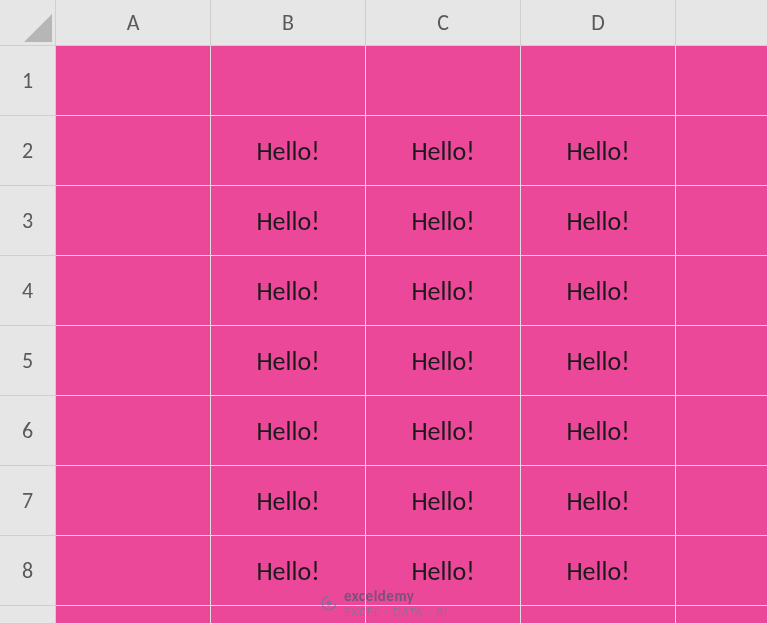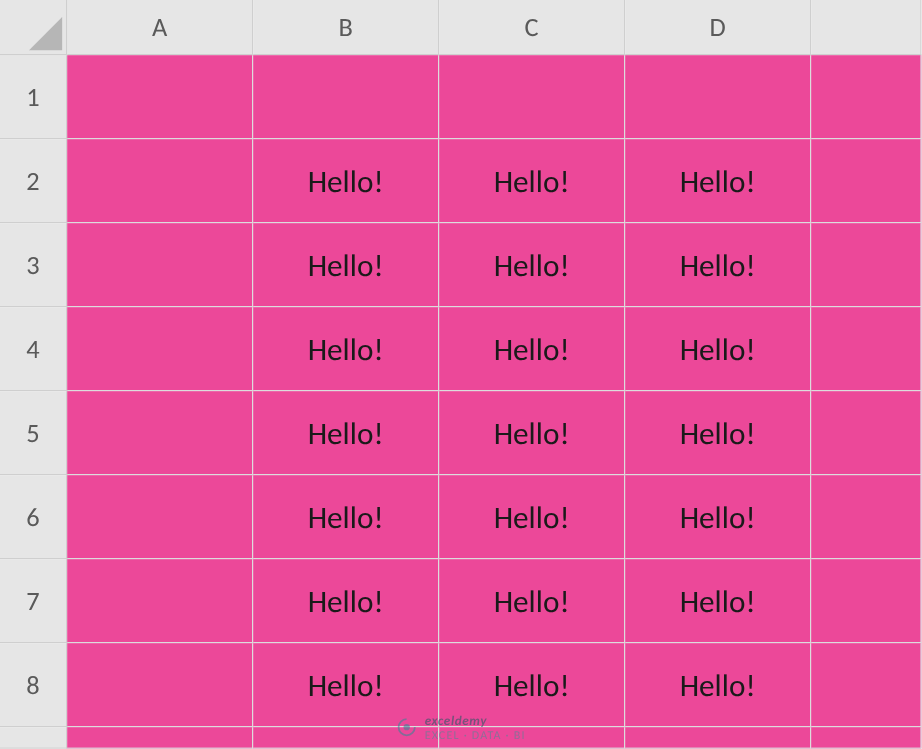--- a/index.html
+++ b/index.html
@@ -69,22 +69,22 @@
     bottom: 6px;
     display: flex;
     align-items: center;
     gap: 6px;
     opacity: 0.55;
     color: #2f6f7a;
     font-size: 13px;
     letter-spacing: 0.5px;
     pointer-events: none;
   }
-  .watermark .brand { font-weight: 600; font-size: 11px; color:#1e5963;font-style:italic;}
-  .watermark .sub { font-size: 10px; letter-spacing: 1px; color:#4b8a95; display:block; line-height:1;}
+  .watermark .brand { font-weight: 600; font-size: 15px; color:#1e5963;}
+  .watermark .sub { font-size: 13px; letter-spacing: 1px; color:#4b8a95; display:block; line-height:1;font-style:italic;}
   .wm-icon {
     width: 18px; height: 18px;
   }
 </style>
 </head>
 <body>
 
 <div class="sheet">
 
   <div class="corner">

